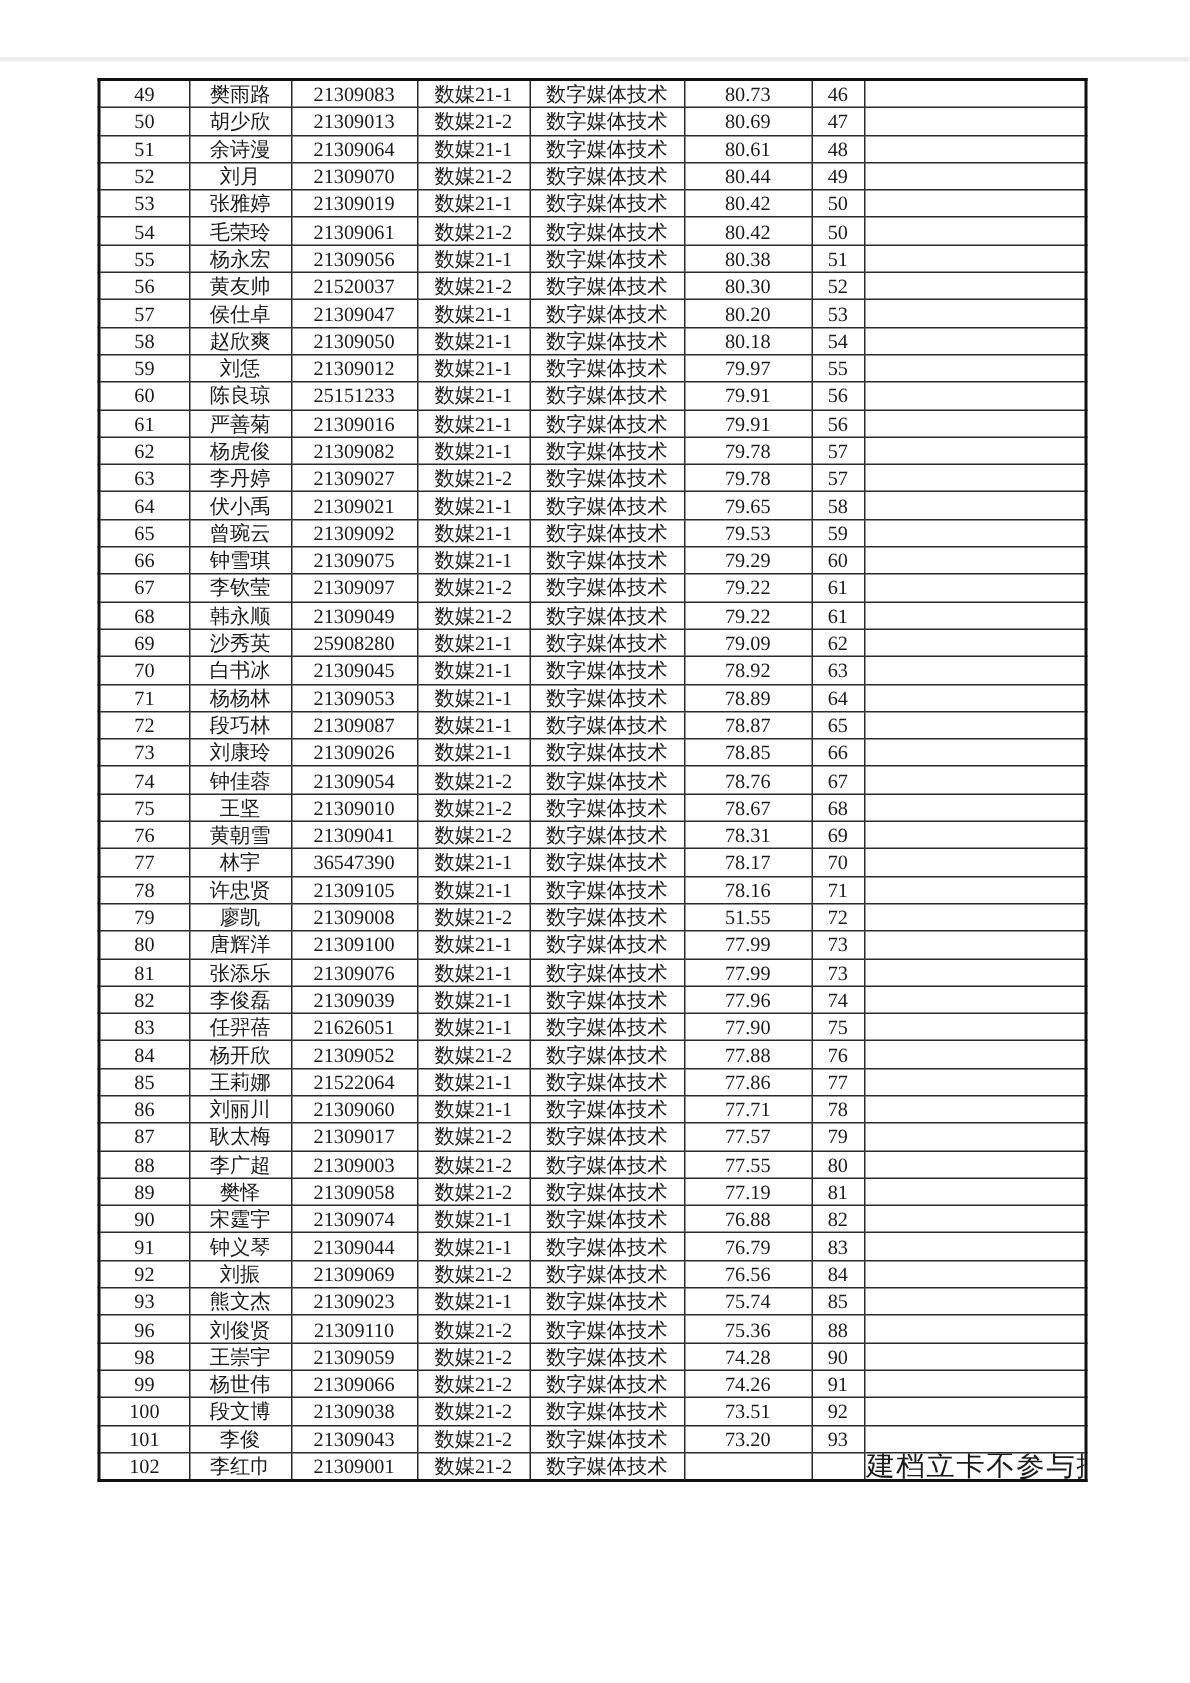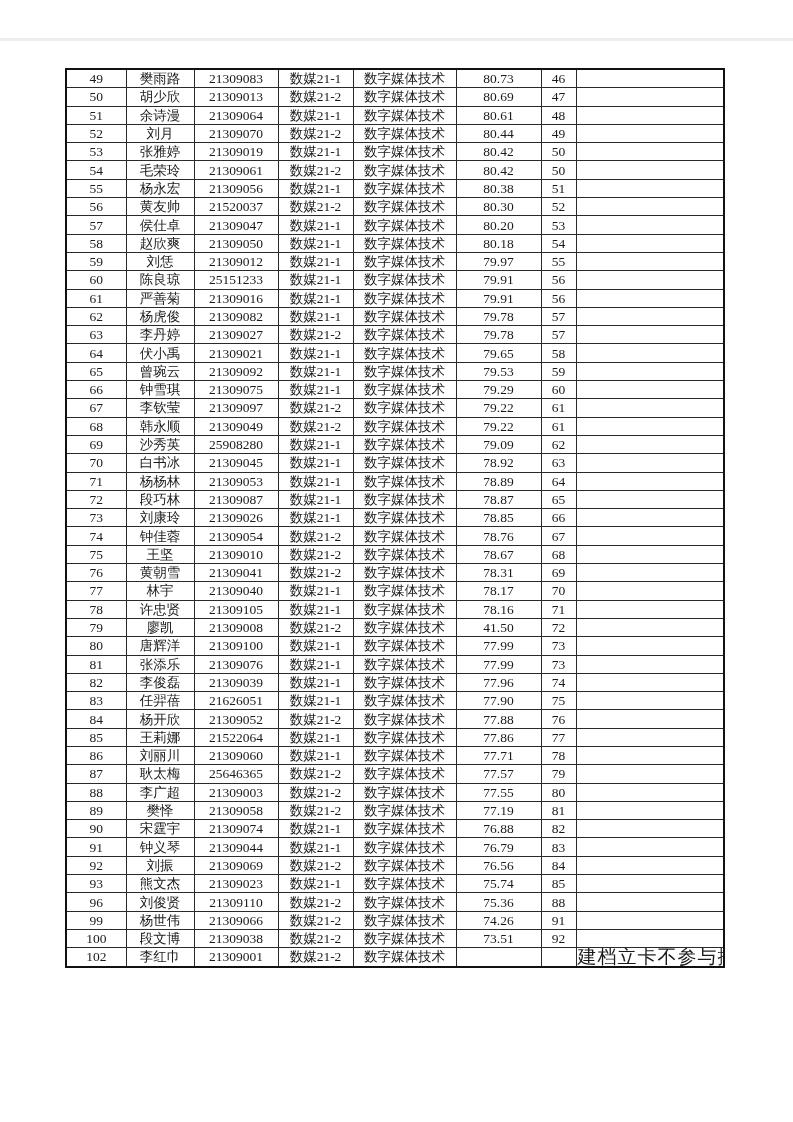--- a/index.html
+++ b/index.html
@@ -20,21 +20,21 @@
     position: absolute;
     left: 0;
     top: 38px;
     width: 793px;
     height: 3px;
     background: #ededed;
   }
   table.score-table {
     position: absolute;
     left: 65px;
-    top: 68px;
+    top: 52px;
     width: 658px;
     border-collapse: collapse;
     table-layout: fixed;
     border: 2px solid #111111;
   }
   table.score-table td {
     border: 1px solid #2a2a2a;
     height: 17.3px;
     padding: 0 1px;
     font-size: 13.5px;
@@ -343,21 +343,21 @@
           <td class="col-student-id">21309041</td>
           <td class="col-class">数媒21-2</td>
           <td class="col-major">数字媒体技术</td>
           <td class="col-score">78.31</td>
           <td class="col-major-rank">69</td>
           <td class="col-note"></td>
         </tr>
         <tr>
           <td class="col-serial-no">77</td>
           <td class="col-student-name">林宇</td>
-          <td class="col-student-id">21309040</td>
+          <td class="col-student-id">36547390</td>
           <td class="col-class">数媒21-1</td>
           <td class="col-major">数字媒体技术</td>
           <td class="col-score">78.17</td>
           <td class="col-major-rank">70</td>
           <td class="col-note"></td>
         </tr>
         <tr>
           <td class="col-serial-no">78</td>
           <td class="col-student-name">许忠贤</td>
           <td class="col-student-id">21309105</td>
@@ -366,21 +366,21 @@
           <td class="col-score">78.16</td>
           <td class="col-major-rank">71</td>
           <td class="col-note"></td>
         </tr>
         <tr>
           <td class="col-serial-no">79</td>
           <td class="col-student-name">廖凯</td>
           <td class="col-student-id">21309008</td>
           <td class="col-class">数媒21-2</td>
           <td class="col-major">数字媒体技术</td>
-          <td class="col-score">41.50</td>
+          <td class="col-score">51.55</td>
           <td class="col-major-rank">72</td>
           <td class="col-note"></td>
         </tr>
         <tr>
           <td class="col-serial-no">80</td>
           <td class="col-student-name">唐辉洋</td>
           <td class="col-student-id">21309100</td>
           <td class="col-class">数媒21-1</td>
           <td class="col-major">数字媒体技术</td>
           <td class="col-score">77.99</td>
@@ -443,21 +443,21 @@
           <td class="col-student-id">21309060</td>
           <td class="col-class">数媒21-1</td>
           <td class="col-major">数字媒体技术</td>
           <td class="col-score">77.71</td>
           <td class="col-major-rank">78</td>
           <td class="col-note"></td>
         </tr>
         <tr>
           <td class="col-serial-no">87</td>
           <td class="col-student-name">耿太梅</td>
-          <td class="col-student-id">25646365</td>
+          <td class="col-student-id">21309017</td>
           <td class="col-class">数媒21-2</td>
           <td class="col-major">数字媒体技术</td>
           <td class="col-score">77.57</td>
           <td class="col-major-rank">79</td>
           <td class="col-note"></td>
         </tr>
         <tr>
           <td class="col-serial-no">88</td>
           <td class="col-student-name">李广超</td>
           <td class="col-student-id">21309003</td>
@@ -521,37 +521,57 @@
           <td class="col-serial-no">96</td>
           <td class="col-student-name">刘俊贤</td>
           <td class="col-student-id">21309110</td>
           <td class="col-class">数媒21-2</td>
           <td class="col-major">数字媒体技术</td>
           <td class="col-score">75.36</td>
           <td class="col-major-rank">88</td>
           <td class="col-note"></td>
         </tr>
         <tr>
+          <td class="col-serial-no">98</td>
+          <td class="col-student-name">王崇宇</td>
+          <td class="col-student-id">21309059</td>
+          <td class="col-class">数媒21-2</td>
+          <td class="col-major">数字媒体技术</td>
+          <td class="col-score">74.28</td>
+          <td class="col-major-rank">90</td>
+          <td class="col-note"></td>
+        </tr>
+        <tr>
           <td class="col-serial-no">99</td>
           <td class="col-student-name">杨世伟</td>
           <td class="col-student-id">21309066</td>
           <td class="col-class">数媒21-2</td>
           <td class="col-major">数字媒体技术</td>
           <td class="col-score">74.26</td>
           <td class="col-major-rank">91</td>
           <td class="col-note"></td>
         </tr>
         <tr>
           <td class="col-serial-no">100</td>
           <td class="col-student-name">段文博</td>
           <td class="col-student-id">21309038</td>
           <td class="col-class">数媒21-2</td>
           <td class="col-major">数字媒体技术</td>
           <td class="col-score">73.51</td>
           <td class="col-major-rank">92</td>
+          <td class="col-note"></td>
+        </tr>
+        <tr>
+          <td class="col-serial-no">101</td>
+          <td class="col-student-name">李俊</td>
+          <td class="col-student-id">21309043</td>
+          <td class="col-class">数媒21-2</td>
+          <td class="col-major">数字媒体技术</td>
+          <td class="col-score">73.20</td>
+          <td class="col-major-rank">93</td>
           <td class="col-note"></td>
         </tr>
         <tr>
           <td class="col-serial-no">102</td>
           <td class="col-student-name">李红巾</td>
           <td class="col-student-id">21309001</td>
           <td class="col-class">数媒21-2</td>
           <td class="col-major">数字媒体技术</td>
           <td class="col-score"></td>
           <td class="col-major-rank"></td>

